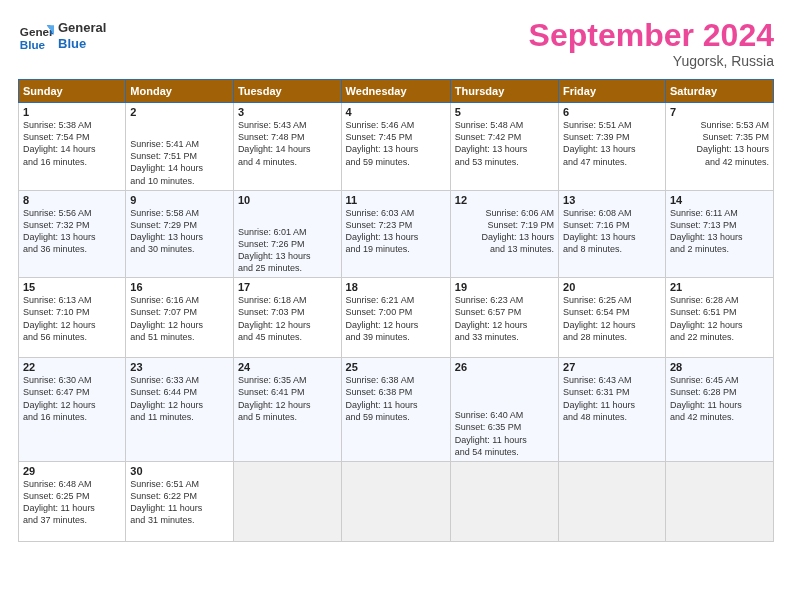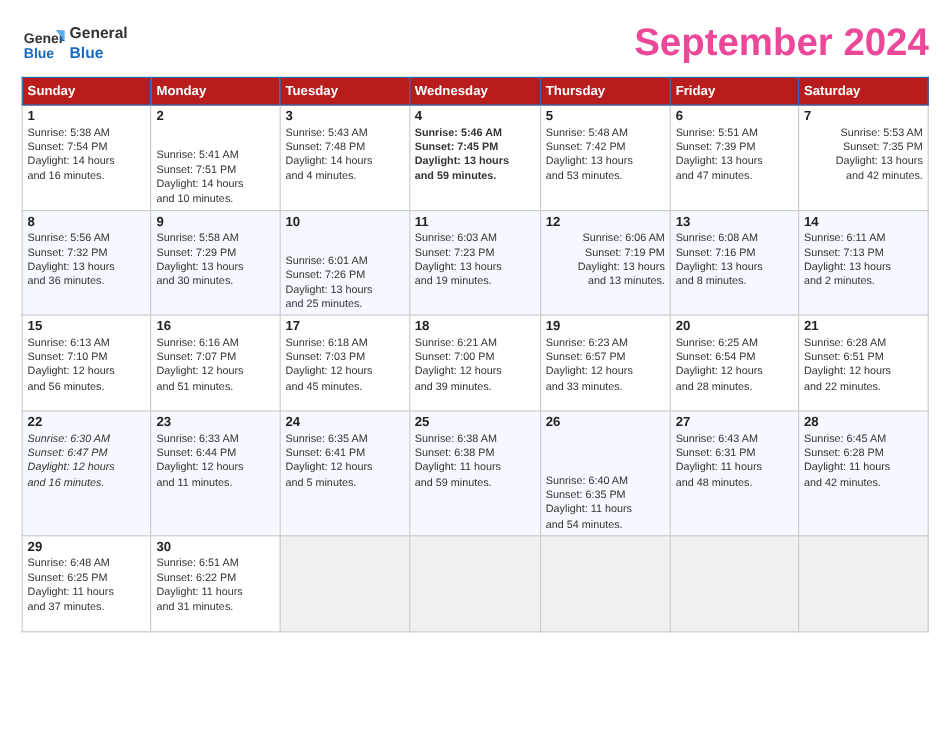--- a/index.html
+++ b/index.html
@@ -43,21 +43,21 @@
     .location {
       font-size: 14px;
       color: #555;
     }
     .calendar {
       width: 100%;
       border-collapse: collapse;
       font-size: 9.5px;
     }
     .calendar th {
-      background: #b91c1c;
+      background: #a16207;
       color: #fff;
       padding: 5px 4px;
       font-size: 11px;
       font-weight: bold;
       text-align: left;
       border: 1px solid #2a6bb5;
     }
     .calendar td {
       vertical-align: top;
       border: 1px solid #ccc;
@@ -100,20 +100,21 @@
         <polygon points="32,8 40,18 36,18 36,8" fill="#1a6bbf"></polygon>
         <polygon points="32,8 40,8 40,18" fill="#5aaaee"></polygon>
       </svg>
       <div>
         <div style="font-size:13px;font-weight:bold;color:#333;line-height:1.2">General</div>
         <div style="font-size:13px;font-weight:bold;color:#1a6bbf;line-height:1.2">Blue</div>
       </div>
     </div>
     <div class="title-block">
       <div class="month-title">September 2024</div>
+      <div class="location">Yugorsk, Russia</div>
     </div>
   </div>
 
   <table class="calendar">
     <thead>
       <tr id="header-row">
           <th>Sunday</th>
           <th>Monday</th>
           <th>Tuesday</th>
           <th>Wednesday</th>
@@ -140,21 +141,21 @@
           </td>
           <td>
             <span class="day-num">3</span>
             <div class="day-info" style="white-space: pre-line;">Sunrise: 5:43 AM
 Sunset: 7:48 PM
 Daylight: 14 hours
 and 4 minutes.</div>
           </td>
           <td>
             <span class="day-num">4</span>
-            <div class="day-info" style="white-space: pre-line; font-weight: bold;">Sunrise: 5:46 AM
+            <div class="day-info" style="white-space: pre-line;">Sunrise: 5:46 AM
 Sunset: 7:45 PM
 Daylight: 13 hours
 and 59 minutes.</div>
           </td>
           <td>
             <span class="day-num">5</span>
             <div class="day-info" style="white-space: pre-line;">Sunrise: 5:48 AM
 Sunset: 7:42 PM
 Daylight: 13 hours
 and 53 minutes.</div>
@@ -272,21 +273,21 @@
             <span class="day-num">21</span>
             <div class="day-info" style="white-space: pre-line;">Sunrise: 6:28 AM
 Sunset: 6:51 PM
 Daylight: 12 hours
 and 22 minutes.</div>
           </td>
         </tr>
         <tr>
           <td>
             <span class="day-num">22</span>
-            <div class="day-info" style="white-space: pre-line; font-style: italic;">Sunrise: 6:30 AM
+            <div class="day-info" style="white-space: pre-line;">Sunrise: 6:30 AM
 Sunset: 6:47 PM
 Daylight: 12 hours
 and 16 minutes.</div>
           </td>
           <td>
             <span class="day-num">23</span>
             <div class="day-info" style="white-space: pre-line;">Sunrise: 6:33 AM
 Sunset: 6:44 PM
 Daylight: 12 hours
 and 11 minutes.</div>

